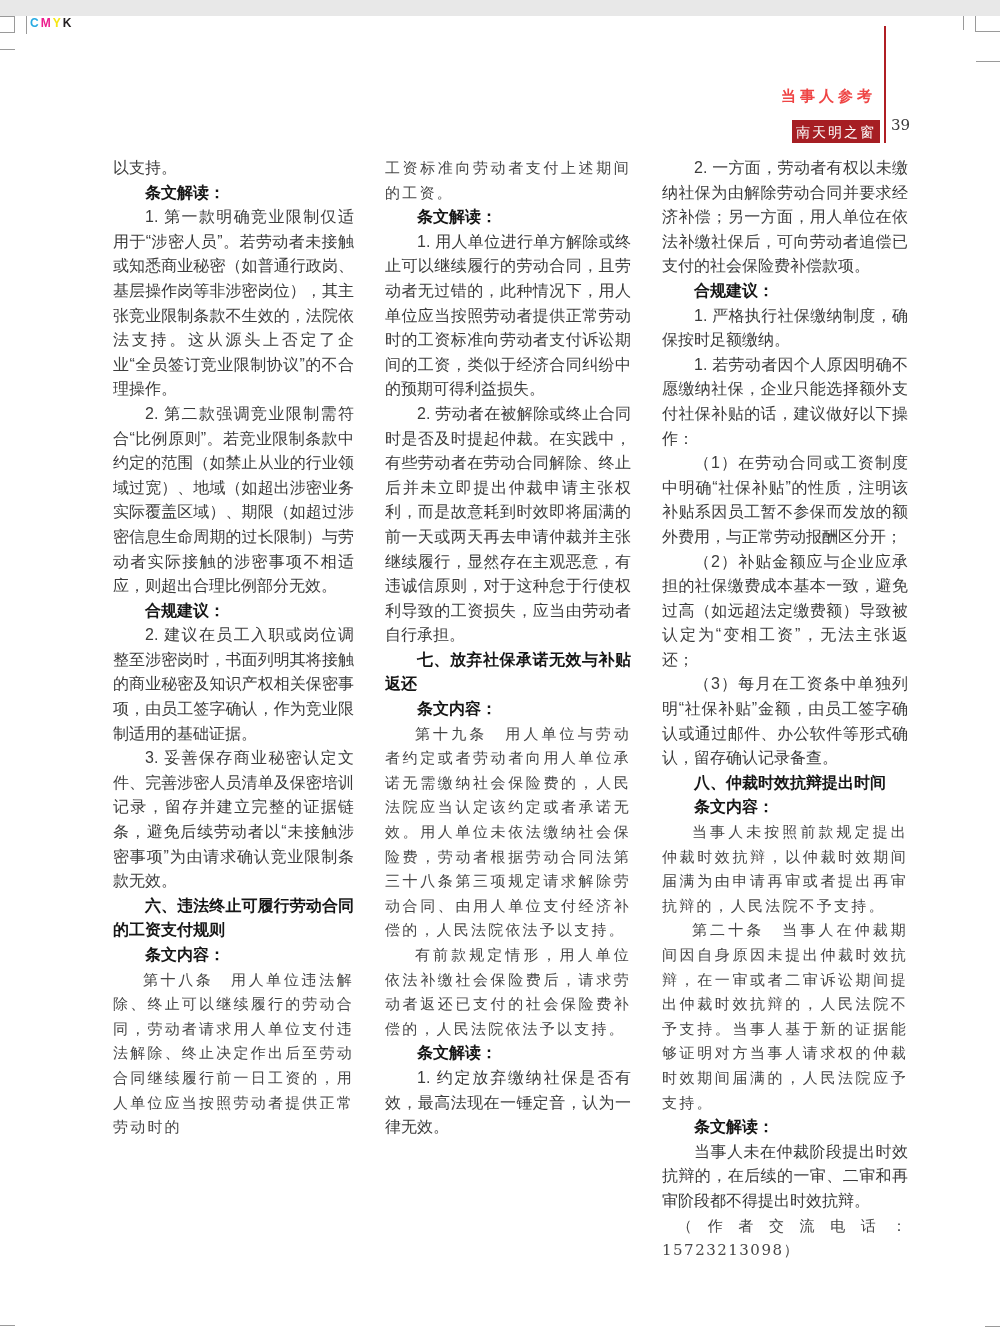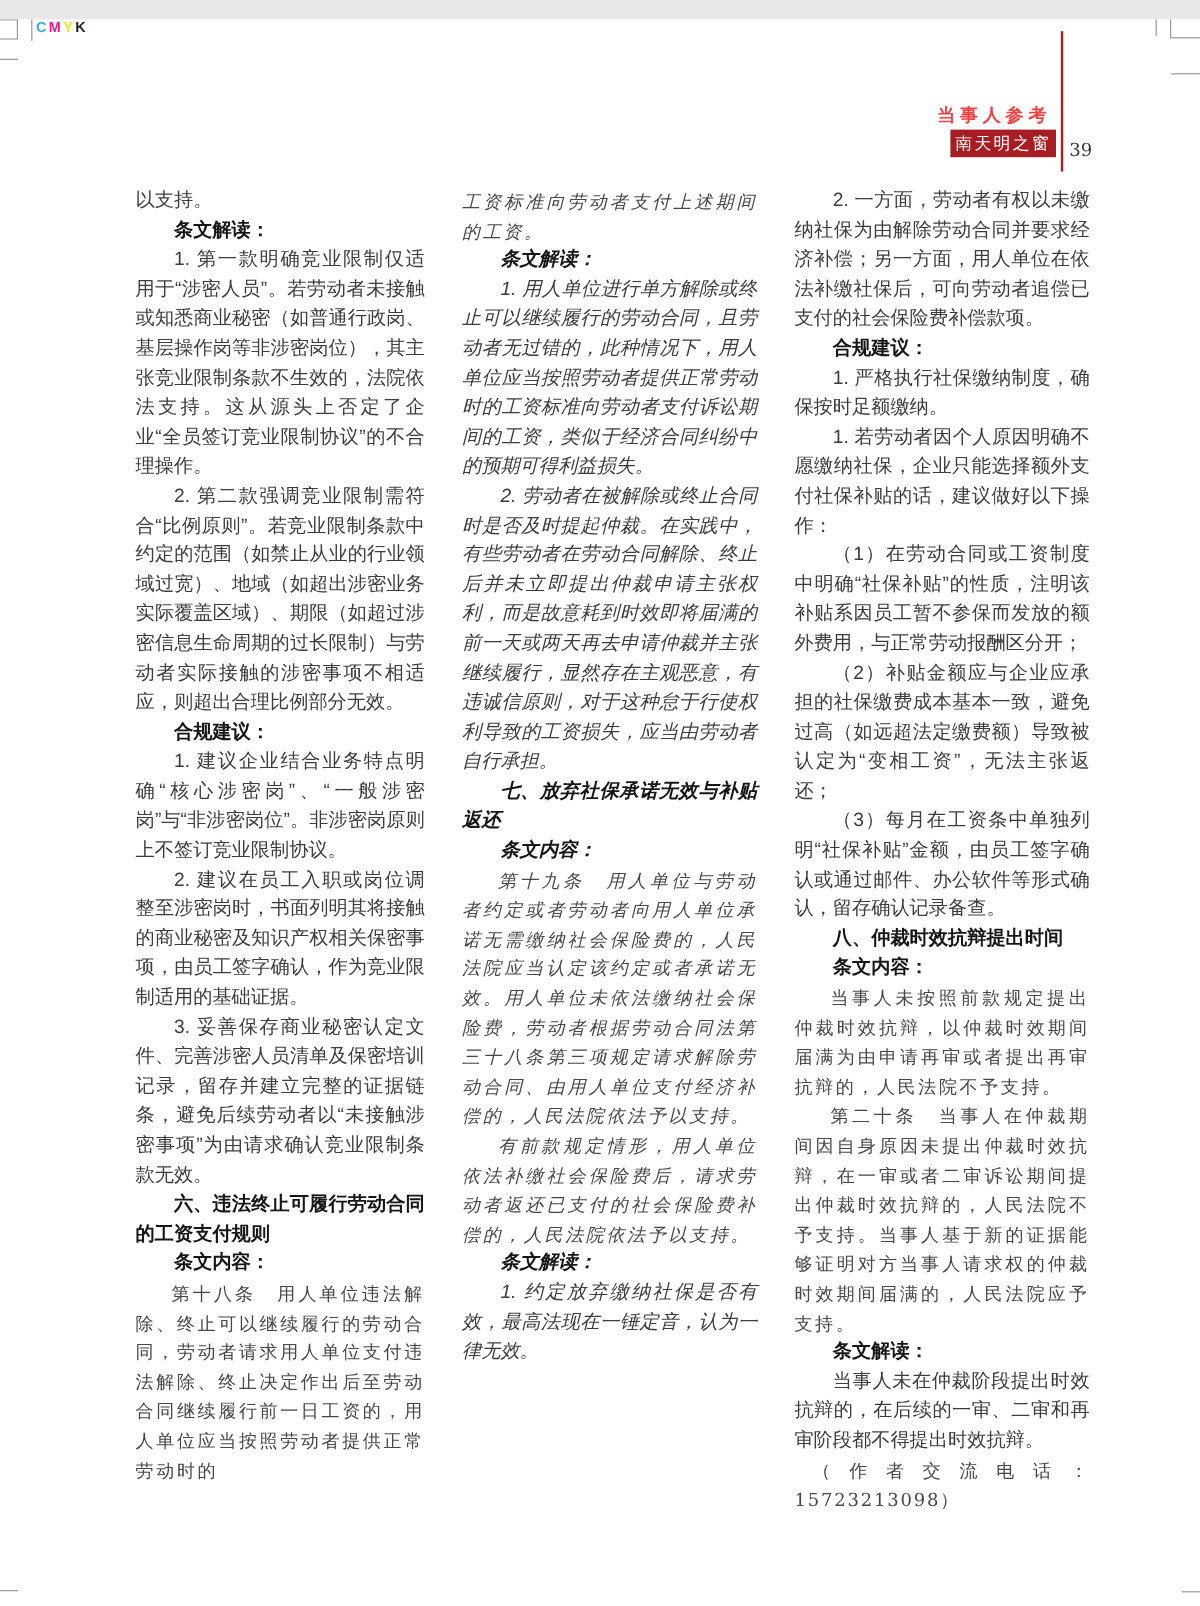--- a/index.html
+++ b/index.html
@@ -21,42 +21,42 @@
   .cmyk .m { color:#ec1c8d; }
   .cmyk .y { color:#f5e614; }
   .cmyk .k { color:#231f20; }
   
   .tagline {
     position:absolute; top:71px; right:124px;
     font-size:15px; font-weight:bold; letter-spacing:4px;
     color:#ef4444;
   }
   .badge {
-    position:absolute; left:792px; top:92px; width:88px; height:23px;
+    position:absolute; left:792px; top:104px; width:88px; height:23px;
     background:#a61e23; color:#fdfdfd; text-align:center; line-height:24px;
     font-size:14px; letter-spacing:2px;
     font-family:"DejaVu Serif", serif;
   }
   .vrule {
     position:absolute; left:884px; top:10px; width:2px; height:117px;
     background:#b01f24;
   }
   .pagenum {
     position:absolute; left:891px; top:100px;
     font-size:15px; color:#3a3a3a;
     font-family:"DejaVu Serif", serif;
   }
   
   .col {
     position:absolute; top:140px;
     text-align:justify;
     font-size:16px; line-height:24.6px; color:#3c3c3c;
   }
   .col-1 { left:113px;  width:241px; }
-  .col-2 { left:385px;  width:246px;font-style:italic; }
+  .col-2 { left:385px;  width:246px; }
   .col-3 { left:662px;  width:246px; }
   .col p { margin:0; padding:0; }
   p.body    { text-indent:2em; }
   p.cont    { text-indent:0; }
   p.label   { text-indent:2em; font-weight:bold; color:#161616; }
   p.heading { text-indent:2em; font-weight:bold; color:#161616; }
   p.kai, p.kai-cont, p.note {
     font-family:"DejaVu Serif", serif;
     font-size:15px; letter-spacing:2.2px; color:#474747;
   }
@@ -92,21 +92,20 @@
   <div class="badge">南天明之窗</div>
   <div class="vrule"></div>
   <div class="pagenum">39</div>
 
   <div class="col col-1">
       <p class="cont">以支持。</p>
       <p class="label">条文解读：</p>
       <p class="body">1. 第一款明确竞业限制仅适用于“涉密人员”。若劳动者未接触或知悉商业秘密（如普通行政岗、基层操作岗等非涉密岗位），其主张竞业限制条款不生效的，法院依法支持。这从源头上否定了企业“全员签订竞业限制协议”的不合理操作。</p>
       <p class="body">2. 第二款强调竞业限制需符合“比例原则”。若竞业限制条款中约定的范围（如禁止从业的行业领域过宽）、地域（如超出涉密业务实际覆盖区域）、期限（如超过涉密信息生命周期的过长限制）与劳动者实际接触的涉密事项不相适应，则超出合理比例部分无效。</p>
       <p class="label">合规建议：</p>
-      <p class="body">1. 建议企业结合业务特点明确“核心涉密岗”、“一般涉密岗”与“非涉密岗位”。非涉密岗原则上不签订竞业限制协议。</p>
       <p class="body">2. 建议在员工入职或岗位调整至涉密岗时，书面列明其将接触的商业秘密及知识产权相关保密事项，由员工签字确认，作为竞业限制适用的基础证据。</p>
       <p class="body">3. 妥善保存商业秘密认定文件、完善涉密人员清单及保密培训记录，留存并建立完整的证据链条，避免后续劳动者以“未接触涉密事项”为由请求确认竞业限制条款无效。</p>
       <p class="heading">六、违法终止可履行劳动合同的工资支付规则</p>
       <p class="label">条文内容：</p>
       <p class="kai">第十八条　用人单位违法解除、终止可以继续履行的劳动合同，劳动者请求用人单位支付违法解除、终止决定作出后至劳动合同继续履行前一日工资的，用人单位应当按照劳动者提供正常劳动时的</p>
     </div>
   <div class="col col-2">
       <p class="kai-cont">工资标准向劳动者支付上述期间的工资。</p>
       <p class="label">条文解读：</p>
       <p class="body">1. 用人单位进行单方解除或终止可以继续履行的劳动合同，且劳动者无过错的，此种情况下，用人单位应当按照劳动者提供正常劳动时的工资标准向劳动者支付诉讼期间的工资，类似于经济合同纠纷中的预期可得利益损失。</p>

